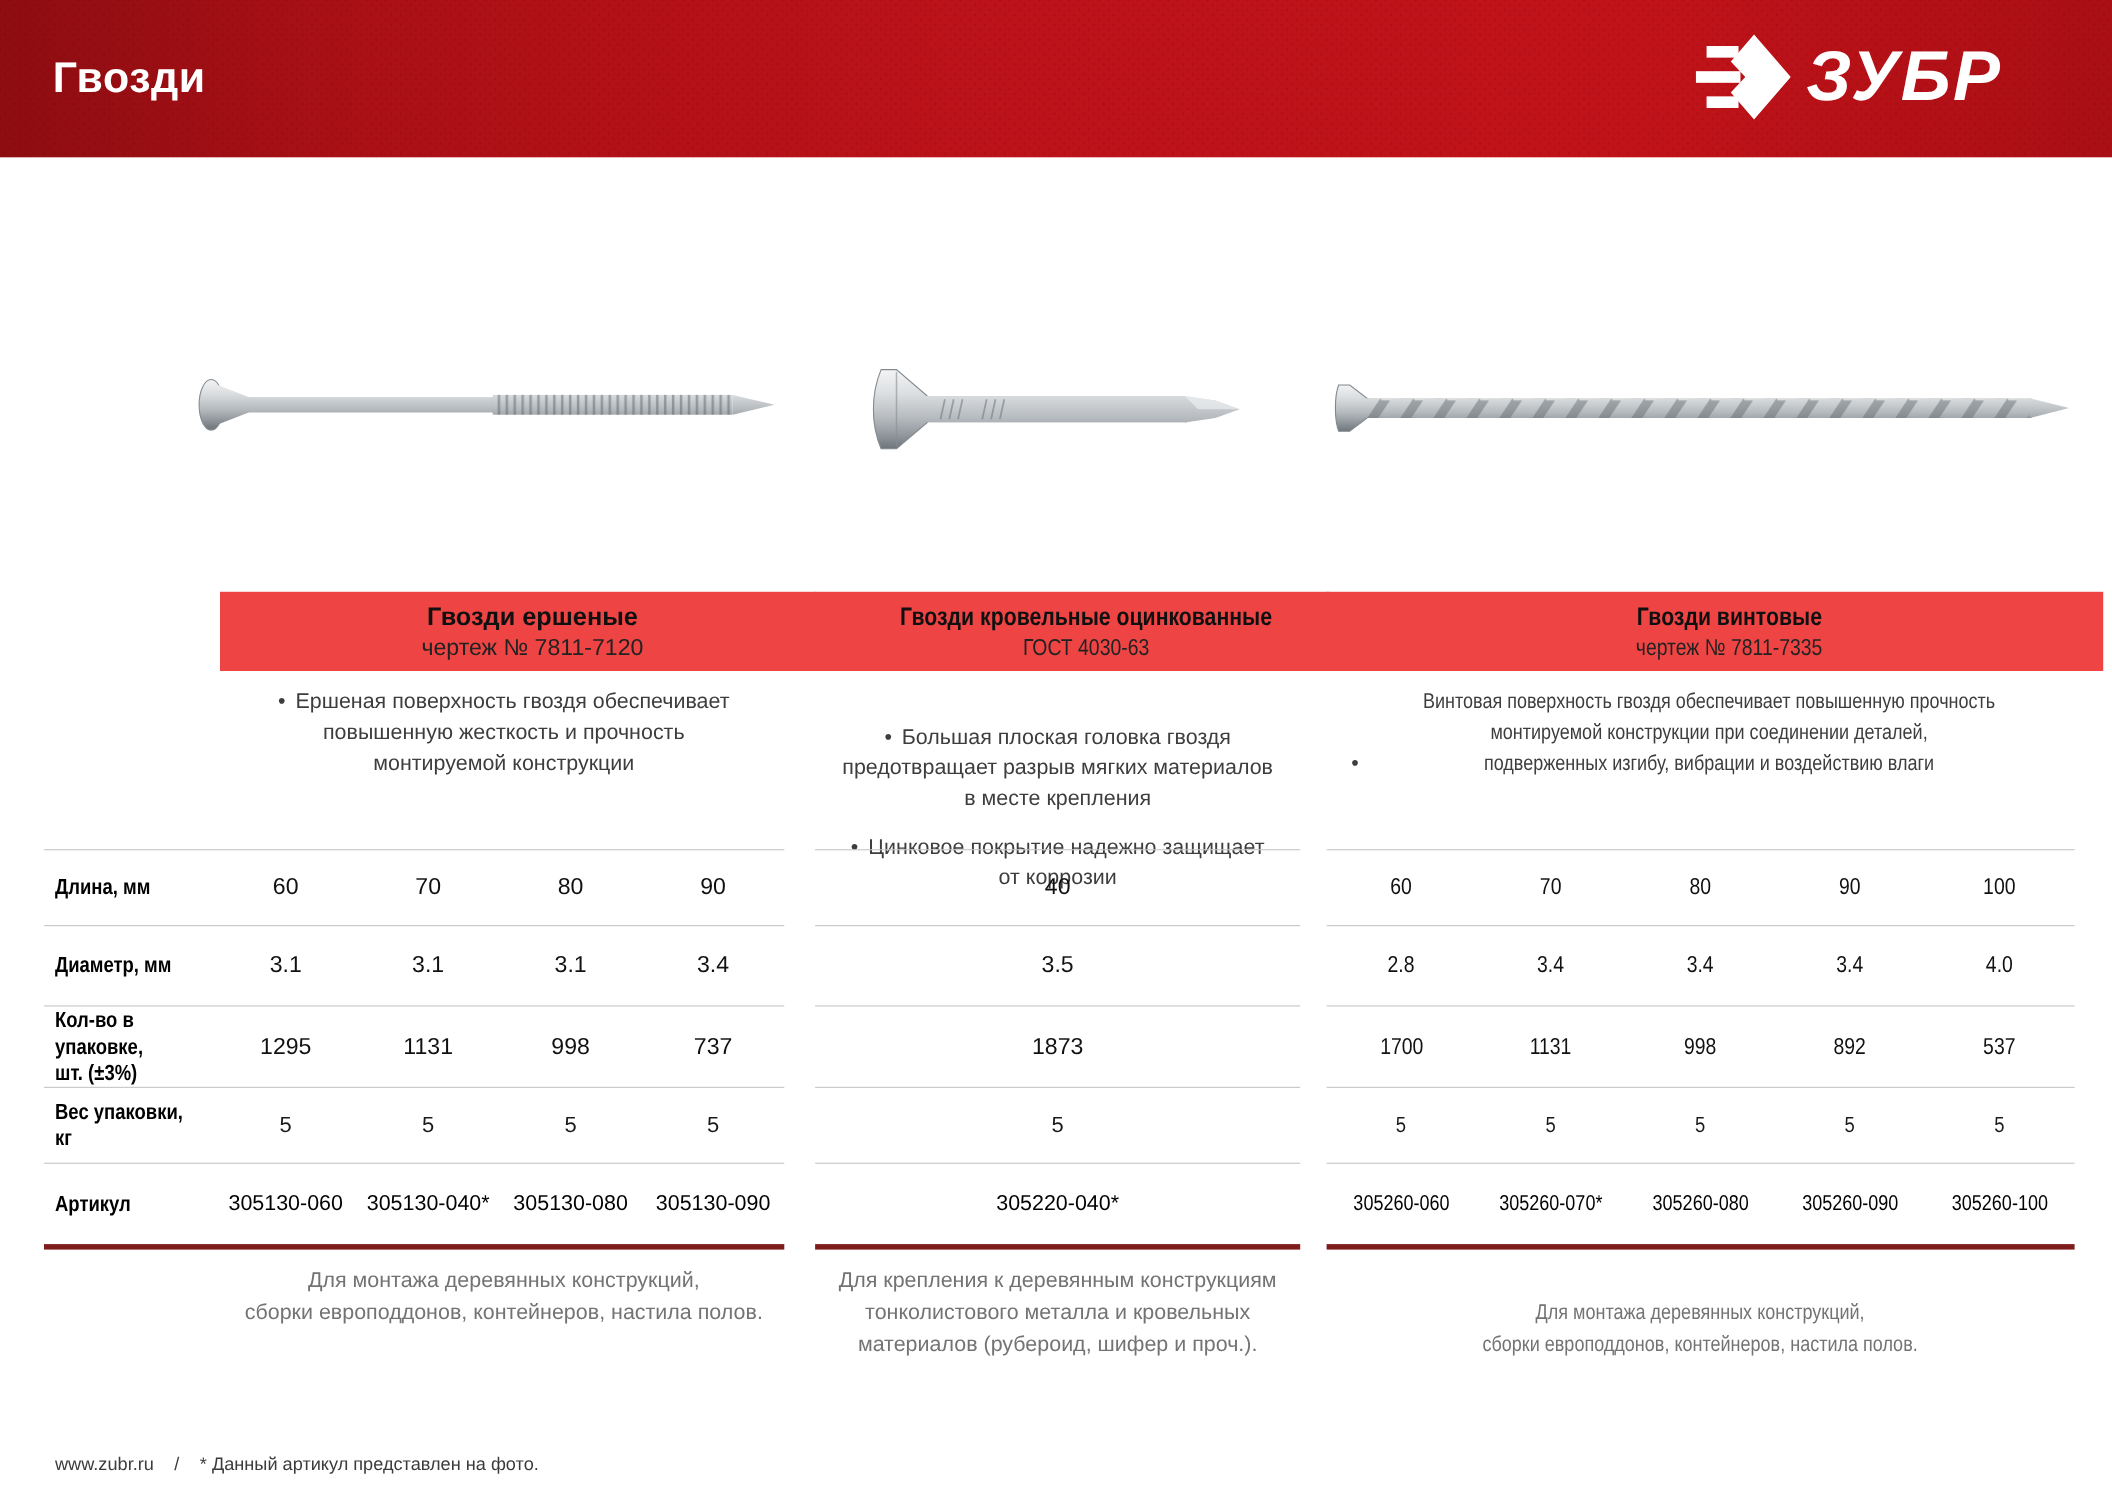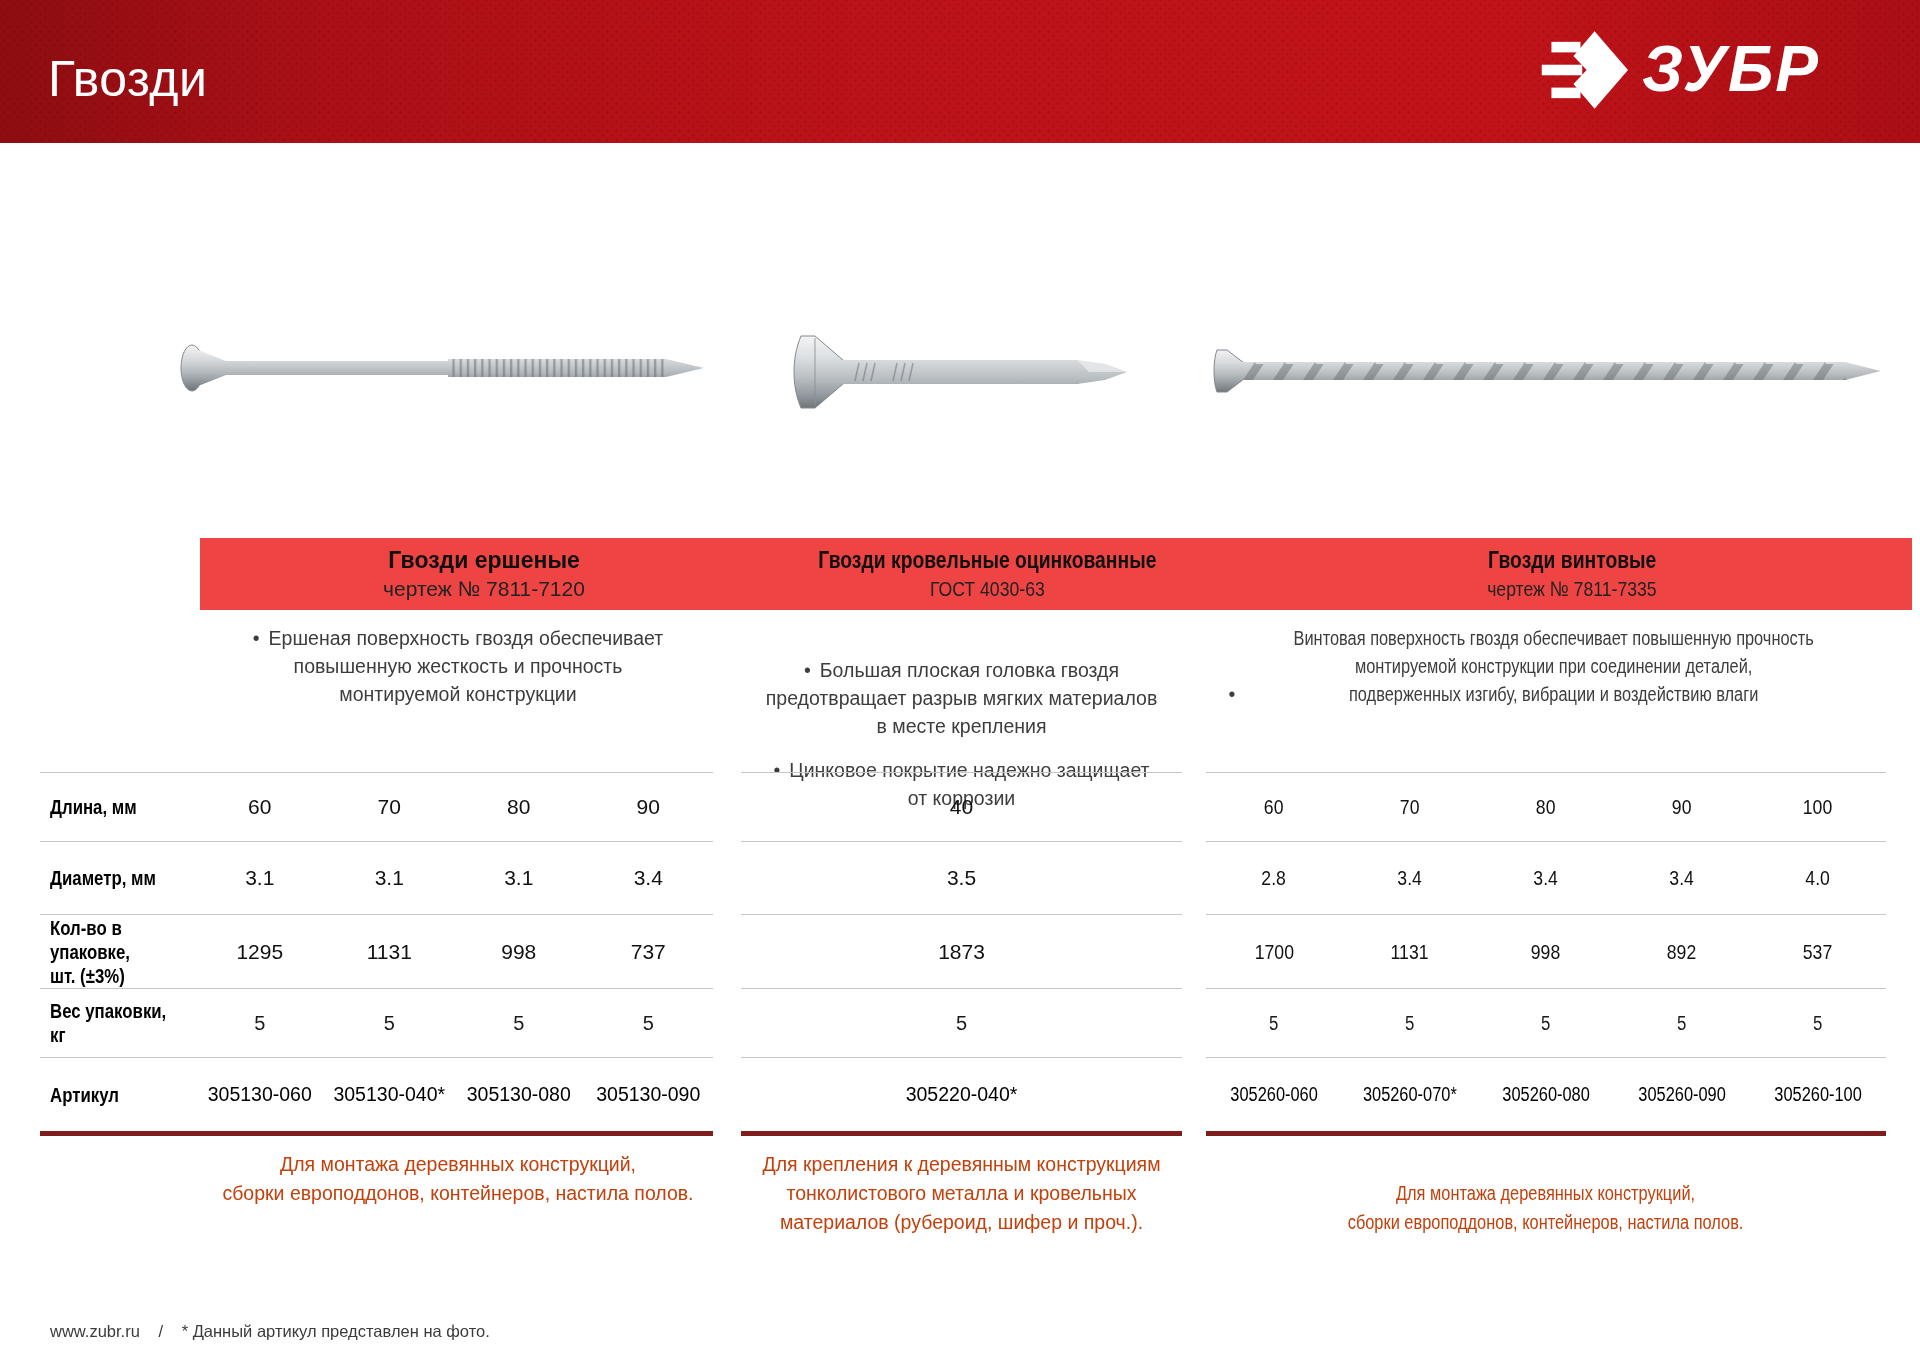--- a/index.html
+++ b/index.html
@@ -7,21 +7,21 @@
           font-family:"Liberation Sans","DejaVu Sans",sans-serif; color:#1a1a1a; overflow:hidden; }
 
   
   .red-band { position:absolute; left:0; top:0; width:1920px; height:143px;
     background-image:
       radial-gradient(rgba(90,0,0,.16) 1.1px, transparent 1.3px),
       radial-gradient(rgba(90,0,0,.16) 1.1px, transparent 1.3px),
       linear-gradient(90deg,#8d0d11 0%,#a91016 16%,#bc1219 45%,#c01319 78%,#a90f15 100%);
     background-size:9px 9px, 9px 9px, 100% 100%;
     background-position:0 0, 4.5px 4.5px, 0 0; }
-  .page-title { position:absolute; left:48px; top:50px; font-size:50px; font-weight:normal;
+  .page-title { position:absolute; left:48px; top:50px; font-size:39px; font-weight:bold;
     color:#ffffff; letter-spacing:.5px; }
   .brand { position:absolute; left:1540px; top:26px; width:340px; height:92px;
     display:flex; align-items:center; gap:14px; }
   .brand-name { color:#fff; font-size:64px; font-weight:bold; font-style:italic;
     letter-spacing:2px; line-height:1; padding-bottom:6px; }
 
   
   .nail { position:absolute; }
 
   
@@ -52,21 +52,21 @@
   .cell { text-align:center; }
   .v { font-size:21px; font-weight:normal; color:#111; }
   .w { font-size:20px; color:#1a1a1a; }
   .sku { font-size:19.5px; color:#000000; }
 
   
   .cond { display:inline-block; transform:scaleX(.84); transform-origin:center; white-space:pre-line; }
   .lbl .cond { transform-origin:left center; }
 
   
-  .desc { position:absolute; top:1150px; text-align:center; color:#c2410c;
+  .desc { position:absolute; top:1150px; text-align:center; color:#737373;
     font-size:19.5px; line-height:29px; white-space:pre-line; }
 
   
   .footer { position:absolute; left:50px; top:1322px; font-size:16.5px; color:#3b3b3b; }
   .footer .sep { margin:0 14px; }
 </style>
 </head>
 <body>
 
 <div class="page">

